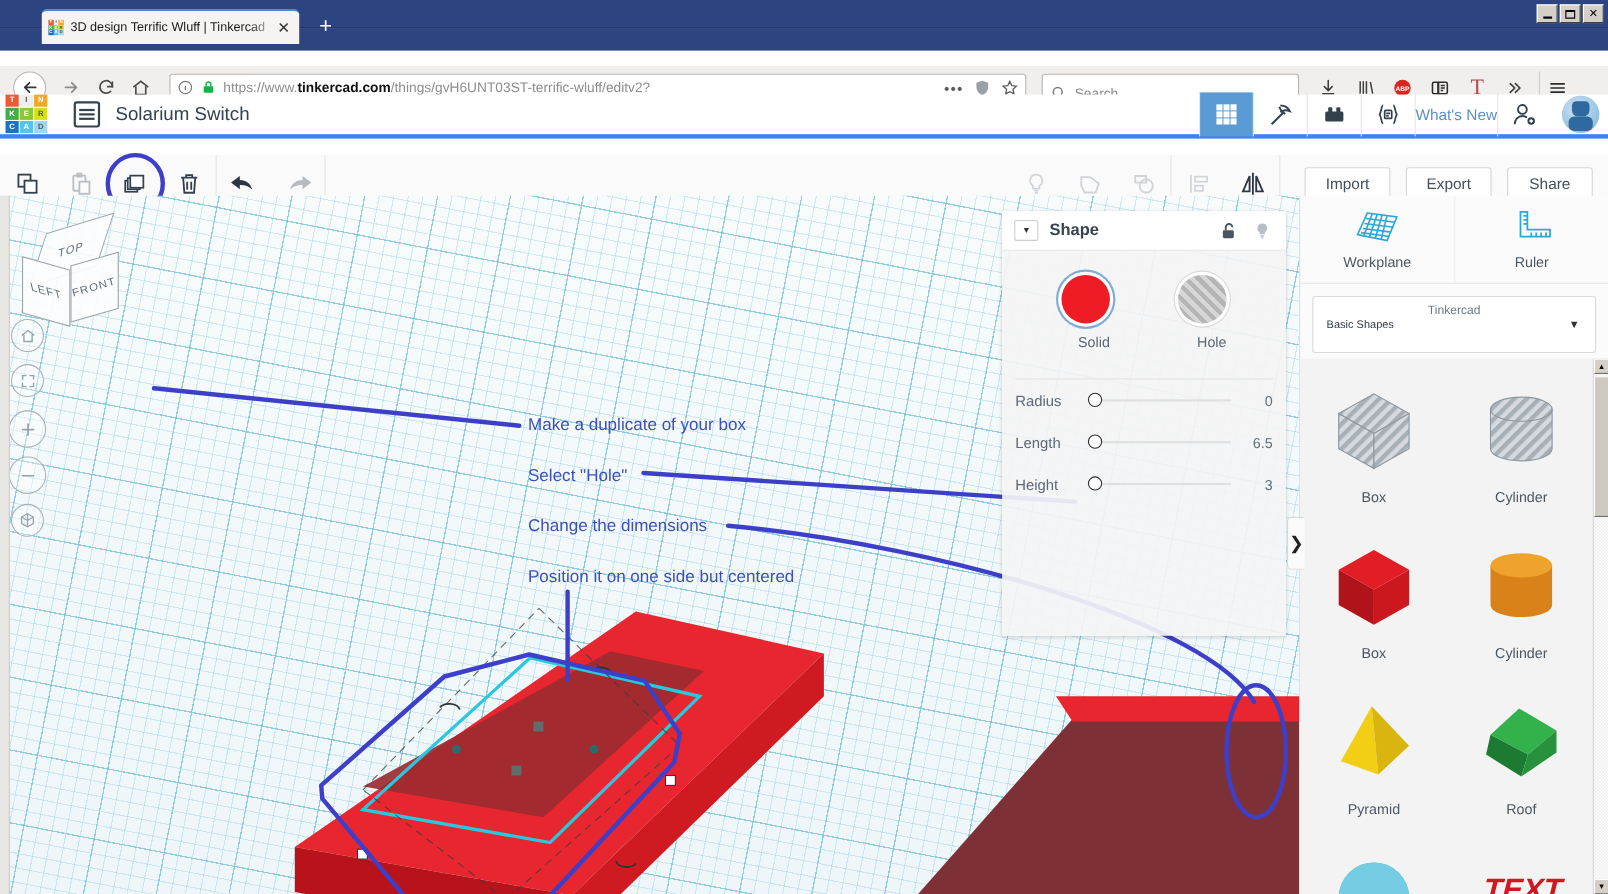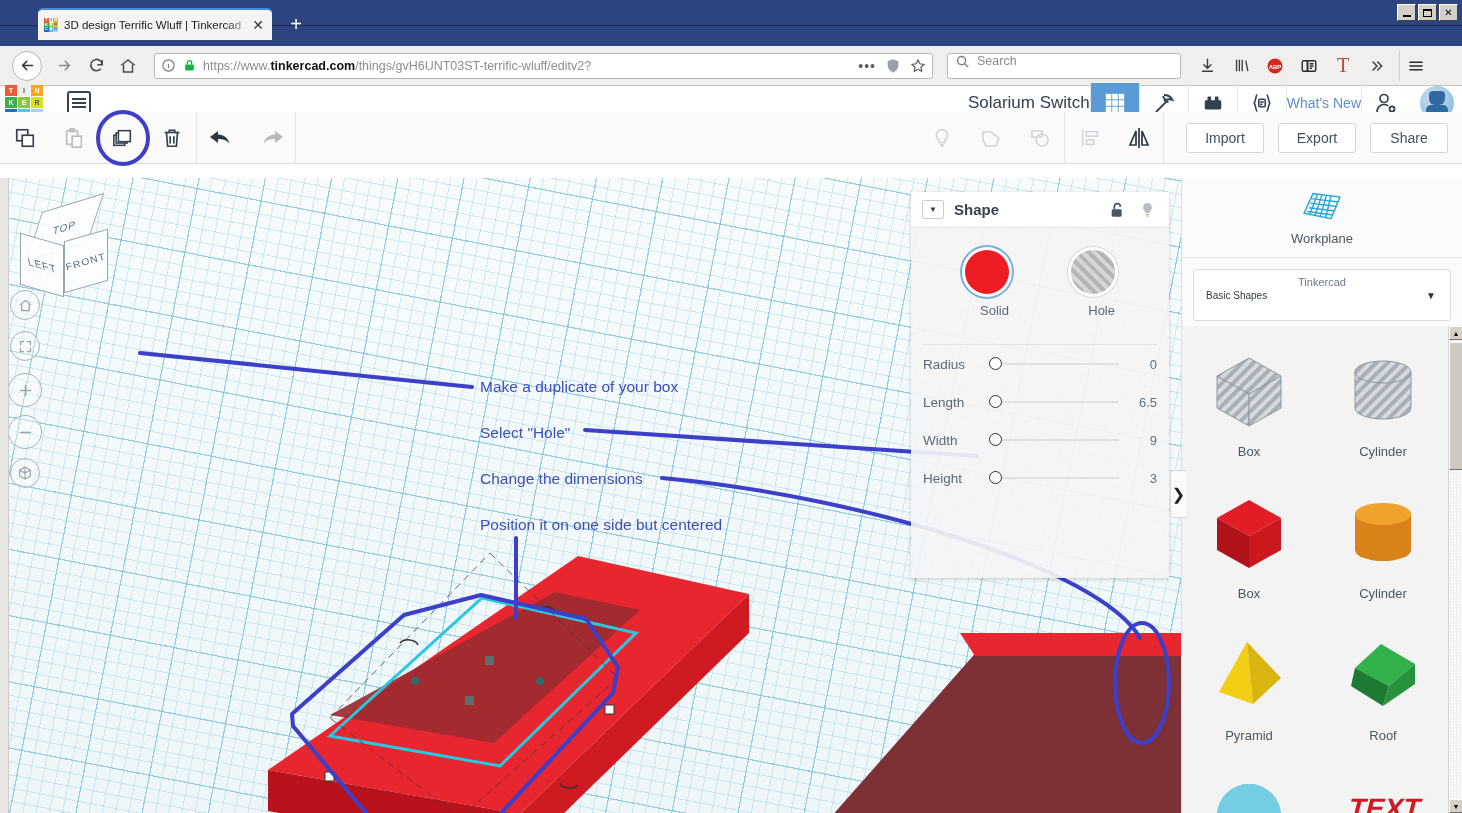--- a/index.html
+++ b/index.html
@@ -50,21 +50,21 @@
     mask-image: linear-gradient(to right, #000 88%, transparent 100%);
   }
   .tab-close { flex: 0 0 16px; text-align: center; font-size: 14px; color: #333; cursor: pointer; }
   .newtab {
     position: absolute; left: 285px; top: -12px; width: 22px; height: 22px;
     color: #fff; font-size: 20px; line-height: 20px; text-align: center; cursor: pointer;
   }
 
   
   .navbar {
-    position: absolute; left: 0; top: 46px; width: 1462px; height: 40px;
+    position: absolute; left: 0; top: 60px; width: 1462px; height: 40px;
     background: #f0efee; border-bottom: 1px solid #c6c3c0;
     display: flex; align-items: center; padding: 0 8px;
   }
   .nav-btn {
     width: 32px; height: 30px; display: flex; align-items: center; justify-content: center;
     color: #4c4c4c; cursor: pointer; flex: 0 0 auto;
   }
   .nav-back {
     width: 30px; height: 30px; border-radius: 50%; border: 1px solid #b9b6b3;
     background: #fff; display: flex; align-items: center; justify-content: center;
@@ -72,29 +72,29 @@
   }
   .urlbar {
     flex: 0 0 779px; height: 26px; background: #fff; border: 1px solid #b8b5b2;
     border-radius: 3px; margin-left: 10px; display: flex; align-items: center; padding: 0 6px;
   }
   .url-text { font-size: 12.5px; color: #8d8d8d; margin-left: 7px; flex: 1 1 auto; white-space: nowrap; }
   .url-text b { color: #111; font-weight: 600; }
   .url-icons { display: flex; align-items: center; gap: 9px; margin-left: 6px; }
   .searchbar {
     flex: 0 0 234px; height: 26px; background: #fff; border: 1px solid #b8b5b2;
-    border-radius: 3px; margin-left: 14px; display: flex; align-items: flex-start; padding: 0 7px;
+    border-radius: 3px; margin-left: 14px; display: flex; align-items: flex-end; padding: 0 7px;
   }
   .search-ph { font-size: 12.5px; color: #8b8b8b; margin-left: 7px; }
   .nav-right { display: flex; align-items: center; margin-left: 10px; gap: 2px; }
 
   
   .tc-header {
     position: absolute; left: 0; top: 86px; width: 1462px; height: 40px;
-    background: #fff; border-bottom: 7px solid #3b82f6; display: flex; align-items: center; text-align: right;
+    background: #fff; border-bottom: 4px solid #3b82f6; display: flex; align-items: center;
   }
   .tc-logo {
     width: 40px; height: 36px; margin-left: 5px; display: grid;
     grid-template-columns: repeat(3, 12px); grid-template-rows: repeat(3, 11px);
     gap: 1px; flex: 0 0 auto;
   }
   .tc-logo span {
     display: flex; align-items: center; justify-content: center;
     font-size: 7px; font-weight: bold; color: #fff; font-family: "Liberation Sans", sans-serif;
   }
@@ -123,21 +123,21 @@
     content:""; position:absolute; left:9px; top:5px; width:16px; height:14px;
     background:#2e6aa0; border-radius:4px 4px 6px 6px;
   }
   .avatar::after {
     content:""; position:absolute; left:6px; top:19px; width:22px; height:13px;
     background:#2e6aa0; border-radius:5px;
   }
 
   
   .tc-toolbar {
-    position: absolute; left: 0; top: 112px; width: 1462px; height: 52px;
+    position: absolute; left: 0; top: 141px; width: 1462px; height: 52px;
     background: #fafafa; border-bottom: 1px solid #dadada; display: flex; align-items: center;
   }
   .tb-group { display: flex; align-items: center; height: 52px; border-right: 1px solid #e4e4e4; }
   .tb-btn {
     width: 49px; height: 52px; display: flex; align-items: center; justify-content: center;
     cursor: pointer; color: #33414f;
   }
   .tb-btn.dim { opacity: 0.32; }
   .tb-spacer { flex: 1 1 auto; height: 52px; }
   .tb-text-btn {
@@ -696,28 +696,20 @@
 
       <div class="slider-row">
         <div class="sl-label">Length</div>
         <div class="sl-track">
           <div class="sl-line"></div>
             <div class="sl-knob" style="left:0"></div>
         </div>
         <div class="sl-val">6.5</div>
       </div>
 
-      <div class="slider-row">
-        <div class="sl-label">Width</div>
-        <div class="sl-track">
-          <div class="sl-line"></div>
-            <div class="sl-knob" style="left:0"></div>
-        </div>
-        <div class="sl-val">9</div>
-      </div>
 
       <div class="slider-row">
         <div class="sl-label">Height</div>
         <div class="sl-track">
           <div class="sl-line"></div>
             <div class="sl-knob" style="left:0"></div>
         </div>
         <div class="sl-val">3</div>
       </div>
     </div>
@@ -729,20 +721,29 @@
     <div class="sb-tools">
       <div class="sb-tool">
         <svg width="40" height="34" viewBox="0 0 44 38">
           <g stroke="#29a8d8" stroke-width="1.6" fill="none">
             <polygon points="12,4 42,8 32,32 2,26"></polygon>
             <path d="M17,4.7 L8,28.1 M22,5.4 L14,29 M27,6 L20,30 M32,6.7 L26,31"></path>
             <path d="M10.4,9.6 L40.1,13.5 M9,14.7 L38.4,18.5 M7.5,19.8 L36.3,23.5 M5.5,24 L34.3,28"></path>
           </g>
         </svg>
         <span class="sb-tool-lbl">Workplane</span>
+      </div>
+      <div class="sb-tool">
+        <svg width="40" height="34" viewBox="0 0 44 38">
+          <g stroke="#29a8d8" stroke-width="1.8" fill="none">
+            <path d="M10,3 L10,28 L40,28 L40,21 L17,21 L17,3 Z"></path>
+            <path d="M13,7h4M13,11h4M13,15h4M21,24v4M26,24v4M31,24v4M36,24v4"></path>
+          </g>
+        </svg>
+        <span class="sb-tool-lbl">Ruler</span>
       </div>
     </div>
 
     <div class="sb-select">
       <div class="sb-sel-sub">Tinkercad</div>
       <div class="sb-sel-main">Basic Shapes</div>
       <div class="sb-sel-caret">▼</div>
     </div>
 
     <div class="sb-grid">

